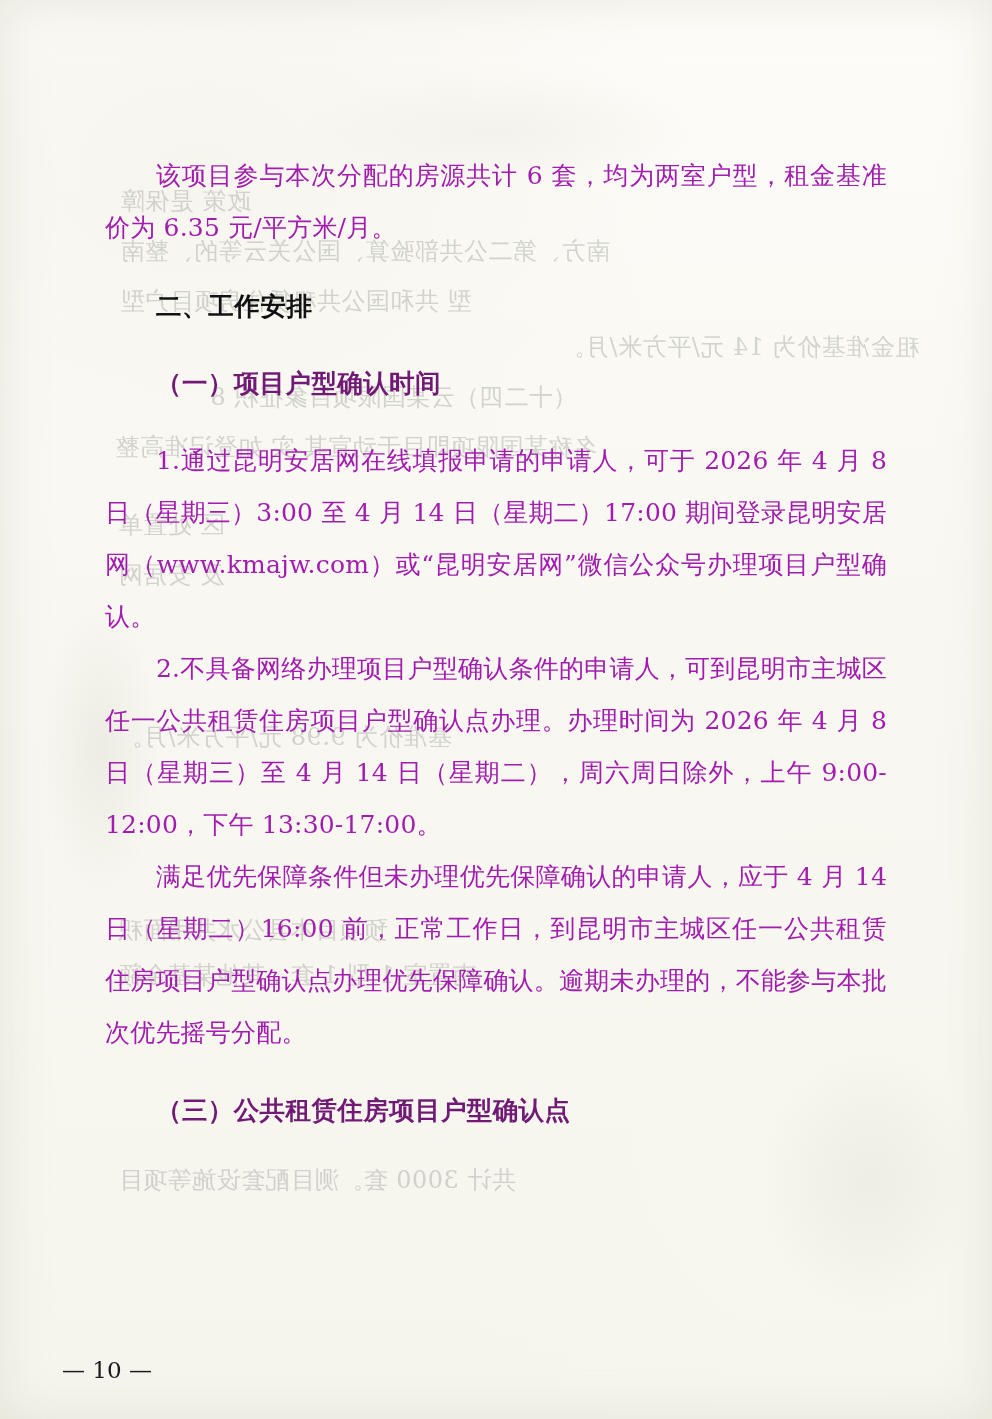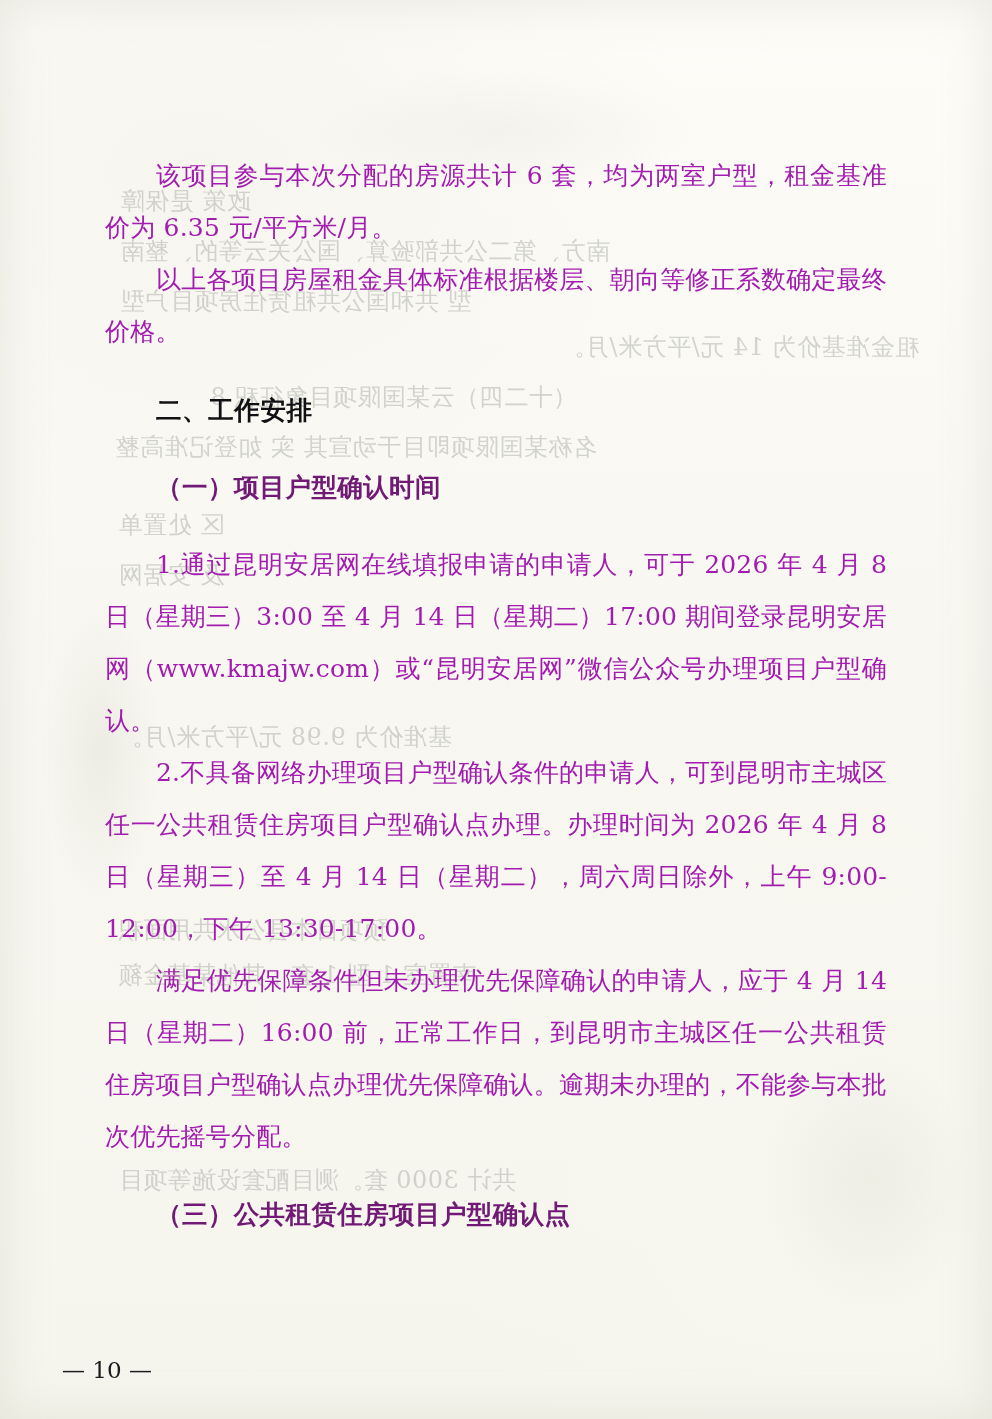--- a/index.html
+++ b/index.html
@@ -123,21 +123,20 @@
 <div class="bleed b6">名称某国限项即目于动宣其 实 如登记准高整</div>
 <div class="bleed b7">区 处置单</div>
 <div class="bleed b8">及 安居网</div>
 <div class="bleed b9">基准价为 9.98 元/平方米/月。</div>
 <div class="bleed b10">预项目本县公水共用面积</div>
 <div class="bleed b11">南置室 1 型 1 套，其他某基金额</div>
 <div class="bleed b12">共计 3000 套。测目配套设施等项目</div>
 
 <div class="content">
   <p class="para indent">该项目参与本次分配的房源共计 6 套，均为两室户型，租金基准价为 6.35 元/平方米/月。</p>
-  <p class="para indent">以上各项目房屋租金具体标准根据楼层、朝向等修正系数确定最终价格。</p>
   <p class="heading">二、工作安排</p>
   <p class="subheading">（一）项目户型确认时间</p>
   <p class="para indent">1.通过昆明安居网在线填报申请的申请人，可于 2026 年 4 月 8 日（星期三）3:00 至 4 月 14 日（星期二）17:00 期间登录昆明安居网（www.kmajw.com）或“昆明安居网”微信公众号办理项目户型确认。</p>
   <p class="para indent">2.不具备网络办理项目户型确认条件的申请人，可到昆明市主城区任一公共租赁住房项目户型确认点办理。办理时间为 2026 年 4 月 8 日（星期三）至 4 月 14 日（星期二），周六周日除外，上午 9:00-12:00，下午 13:30-17:00。</p>
   <p class="para indent">满足优先保障条件但未办理优先保障确认的申请人，应于 4 月 14 日（星期二）16:00 前，正常工作日，到昆明市主城区任一公共租赁住房项目户型确认点办理优先保障确认。逾期未办理的，不能参与本批次优先摇号分配。</p>
   <p class="subheading">（三）公共租赁住房项目户型确认点</p>
 </div>
 
 <div class="footer">— 10 —</div>
 

